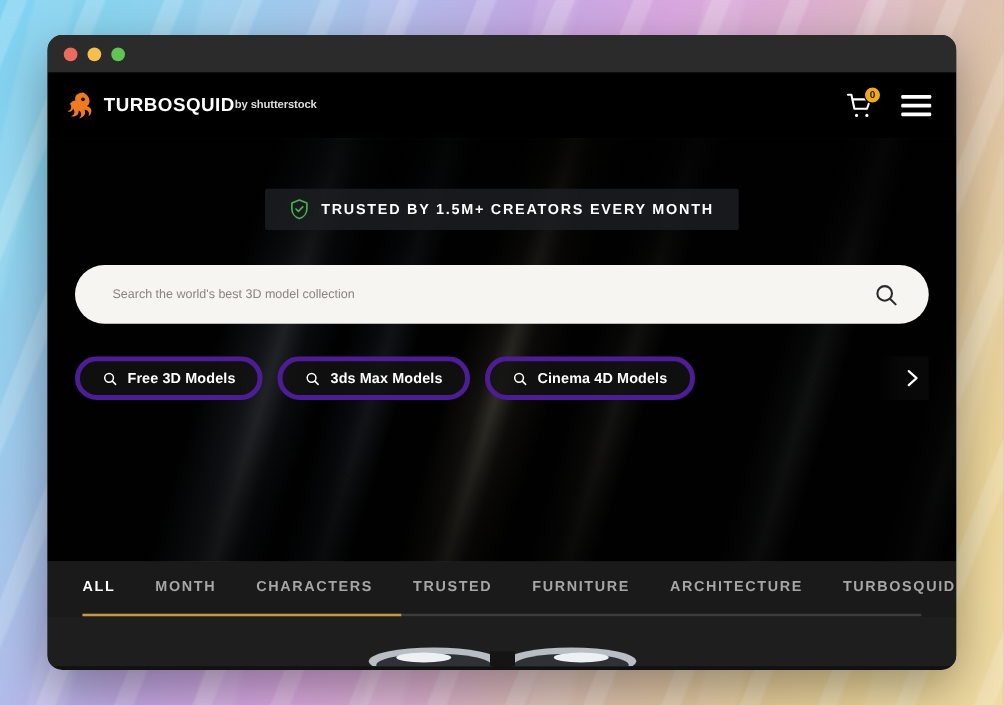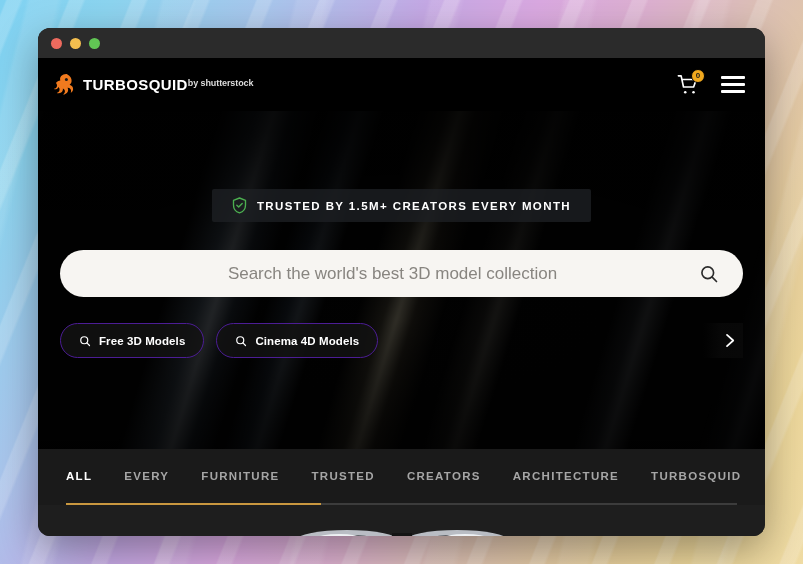--- a/index.html
+++ b/index.html
@@ -172,21 +172,20 @@
     padding-top: 40px;
   }
 
   #trust-badge {
     display: inline-flex;
     align-items: center;
     gap: 10px;
     background: rgba(30,32,36,0.78);
     padding: 8px 20px;
     border-radius: 2px;
-    margin-top: 38px;
   }
   #trust-text {
     color: #ffffff;
     font-size: 11.5px;
     font-weight: bold;
     letter-spacing: 1.4px;
   }
 
   #hero-title {
     margin-top: 32px;
@@ -207,23 +206,22 @@
     display: flex;
     align-items: center;
     padding: 0 20px 0 30px;
   }
   #search-input {
     flex: 1;
     border: none;
     outline: none;
     background: transparent;
     font-family: "Liberation Sans", sans-serif;
-    font-size: 17px;
+    font-size: 10px;
     color: #333333;
-    text-align: center;
   }
   #search-input::placeholder { color: #888580; }
   #search-submit {
     width: 28px; height: 28px;
     border: none; background: transparent;
     cursor: pointer;
     display: flex; align-items: center; justify-content: center;
   }
 
   
@@ -236,21 +234,21 @@
     gap: 12px;
     overflow: hidden;
   }
   .chip {
     flex: 0 0 auto;
     height: 35px;
     display: flex;
     align-items: center;
     gap: 8px;
     padding: 0 18px;
-    border: 1px solid #4c1d95;
+    border: 4px solid #4c1d95;
     border-radius: 18px;
     background: rgba(18,18,18,0.82);
     color: #ffffff;
     font-size: 11.5px;
     font-weight: bold;
     letter-spacing: 0.1px;
     white-space: nowrap;
     cursor: pointer;
   }
   #chips-next {
@@ -273,21 +271,21 @@
   #tabs-section {
     background: #1a1a1a;
     padding: 0 20px;
     position: relative;
     z-index: 4;
   }
   #tabs {
     display: flex;
     align-items: center;
     gap: 32px;
-    height: 54px;
+    height: 42px;
     padding-left: 8px;
   }
   .tab {
     color: #a6a6a6;
     font-size: 11.5px;
     font-weight: bold;
     letter-spacing: 1.3px;
     cursor: pointer;
     white-space: nowrap;
   }
@@ -399,38 +397,45 @@
                 <circle cx="10.5" cy="10.5" r="7"></circle>
                 <line x1="15.8" y1="15.8" x2="21" y2="21"></line>
               </svg>
             <span>Free 3D Models</span>
           </div>
           <div class="chip">
             <svg width="12" height="12" viewBox="0 0 24 24" fill="none" stroke="#ffffff" stroke-width="2.4" stroke-linecap="round">
                 <circle cx="10.5" cy="10.5" r="7"></circle>
                 <line x1="15.8" y1="15.8" x2="21" y2="21"></line>
               </svg>
+            <span>3ds Max Models</span>
+          </div>
+          <div class="chip">
+            <svg width="12" height="12" viewBox="0 0 24 24" fill="none" stroke="#ffffff" stroke-width="2.4" stroke-linecap="round">
+                <circle cx="10.5" cy="10.5" r="7"></circle>
+                <line x1="15.8" y1="15.8" x2="21" y2="21"></line>
+              </svg>
             <span>Cinema 4D Models</span>
           </div>
           <button id="chips-next">
             <svg width="15" height="15" viewBox="0 0 24 24" fill="none" stroke="#ffffff" stroke-width="2.8" stroke-linecap="round" stroke-linejoin="round">
               <polyline points="8,3 18,12 8,21"></polyline>
             </svg>
           </button>
         </div>
       </div>
     </div>
 
     <div id="tabs-section">
       <div id="tabs">
         <div class="tab active">ALL</div>
-        <div class="tab">EVERY</div>
+        <div class="tab">MONTH</div>
+        <div class="tab">CHARACTERS</div>
+        <div class="tab">TRUSTED</div>
         <div class="tab">FURNITURE</div>
-        <div class="tab">TRUSTED</div>
-        <div class="tab">CREATORS</div>
         <div class="tab">ARCHITECTURE</div>
         <div class="tab">TURBOSQUID</div>
       </div>
       <div id="tab-track">
         <div id="tab-thumb"></div>
       </div>
     </div>
 
     <div id="content-strip">
       <svg id="car-peek" viewBox="0 0 230 30">

